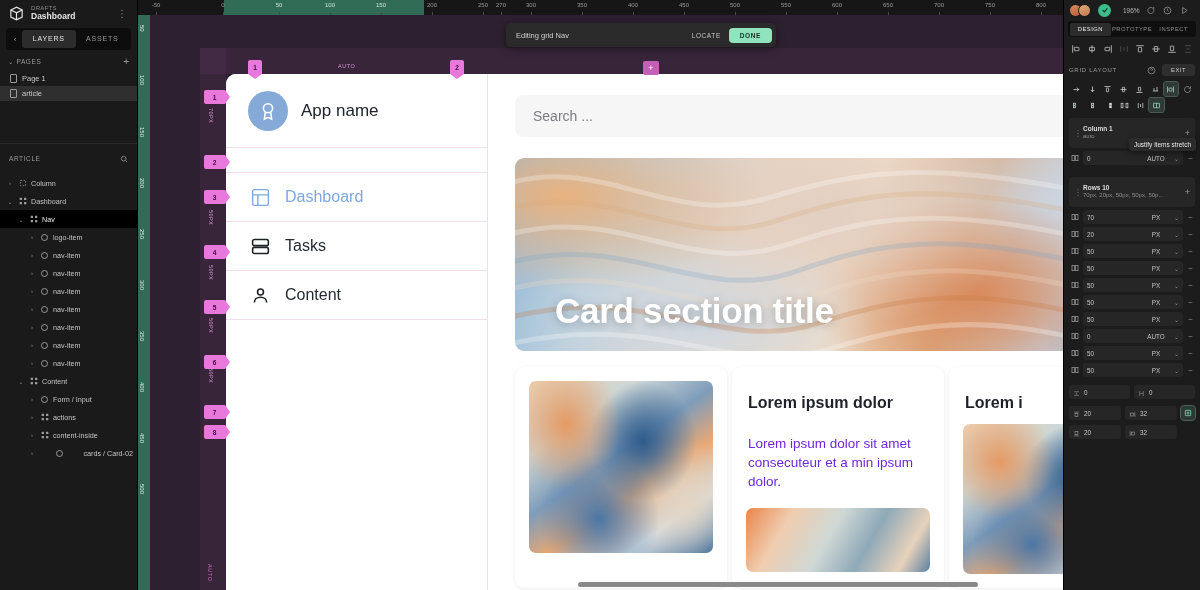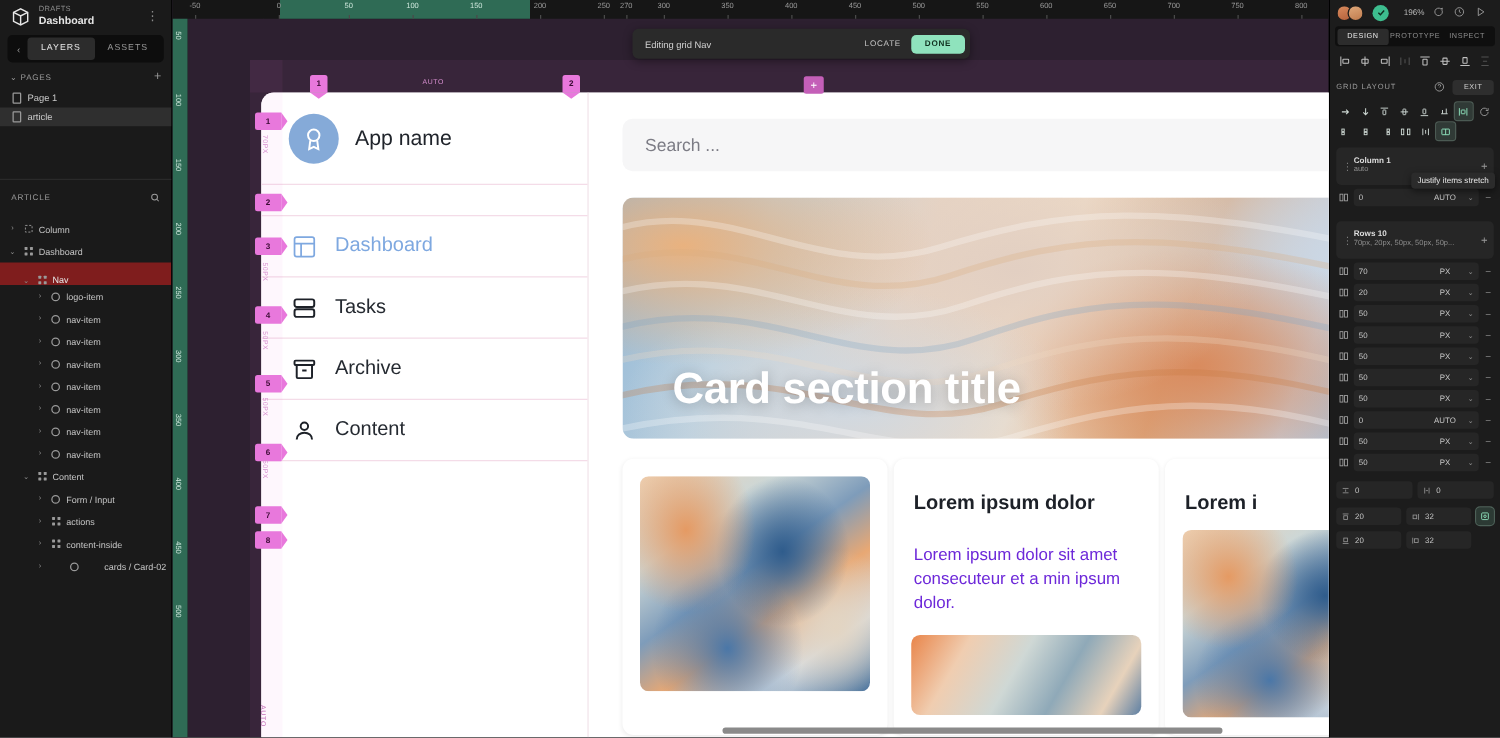--- a/index.html
+++ b/index.html
@@ -43,21 +43,21 @@
   .lp-blank { height: 42px; }
 
   .lp-artrow { display: flex; align-items: center; justify-content: space-between;
                padding: 5px 9px 5px 9px; border-top: 1px solid #2a2a2a; }
   .lp-art-label { font-size: 6.5px; color: #9a9a9a; letter-spacing: .6px;}
   .lp-layers { flex: 1; overflow: hidden; padding-top: 2px; }
   .layer {
     display: flex; align-items: center; gap: 4px; height: 18px;
     font-size: 7.2px; color: #c4c4c4; cursor: pointer; padding-right: 4px;
   }
-  .layer.sel { background: #7f1d1d; color: #e6e6e6; align-items: flex-end; }
+  .layer.sel { background: #000000; color: #e6e6e6; }
   .layer .tw { width: 8px; text-align: center; color: #8d8d8d; font-size: 6px; flex: 0 0 8px; }
   .layer .ic { width: 9px; height: 9px; flex: 0 0 9px; display:flex; align-items:center; justify-content:center;}
   .layer .nm { white-space: nowrap; overflow: hidden; }
   .ico-circle { width: 7px; height: 7px; border: .9px solid #9a9a9a; border-radius: 50%; }
 
   
   .canvas {
     position: absolute; left: 138px; top: 0; width: 925px; height: 590px;
     background: #2d2030; overflow: hidden;
   }
@@ -121,21 +121,21 @@
   .collbl { position: absolute; top: 63px; font-size: 5.5px; color: #d88fd0;
             letter-spacing: .5px; z-index: 20; }
   .addcol { position: absolute; top: 61px; left: 505px; width: 16px; height: 14px;
             background: #c45fb8; border-radius: 2px; color: #fff; font-size: 9px;
             display: flex; align-items: center; justify-content: center; z-index: 21; cursor: pointer;}
   .autolbl-v { position: absolute; left: 69px; bottom: 8px; font-size: 5.5px; color: #c46fb8;
                writing-mode: vertical-rl; letter-spacing: .6px; z-index: 20; }
 
   
   .artboard {
-    position: absolute; left: 71px; top: 74px; width: 920px; height: 516px;
+    position: absolute; left: 88px; top: 74px; width: 920px; height: 516px;
     background: #fff; border-radius: 10px 10px 0 0; overflow: hidden; z-index: 10;
   }
   .ab-nav { position: absolute; left: 0; top: 0; width: 262px; height: 516px;
             background: #fff; border-right: 1px solid #f0dfe8; }
   .nav-logo { height: 74px; display: flex; align-items: center; gap: 13px; padding-left: 22px;
               border-bottom: 1px solid #f4dce8; }
   .badge { width: 40px; height: 40px; border-radius: 50%; background: #85aad8;
            display: flex; align-items: center; justify-content: center; }
   .nav-appname { font-size: 17px; color: #20242b; }
   .nav-gap { height: 25px; border-bottom: 1px solid #f4dce8; }
@@ -480,29 +480,20 @@
         <div class="nav-item">
           <span class="nav-ic">
             <svg width="21" height="21" viewBox="0 0 24 24" fill="none" stroke="#1d2128" stroke-width="1.8">
               <rect x="3" y="4" width="18" height="7" rx="2"></rect>
                 <rect x="3" y="13" width="18" height="7" rx="2"></rect>
             </svg>
           </span>
           <span class="txt">Tasks</span>
         </div>
 
-        <div class="nav-item">
-          <span class="nav-ic">
-            <svg width="21" height="21" viewBox="0 0 24 24" fill="none" stroke="#1d2128" stroke-width="1.8">
-              <rect x="3" y="4" width="18" height="4" rx="1"></rect>
-                <path d="M5 8v11a1 1 0 001 1h12a1 1 0 001-1V8M10 13h4"></path>
-            </svg>
-          </span>
-          <span class="txt">Archive</span>
-        </div>
 
         <div class="nav-item">
           <span class="nav-ic">
             <svg width="21" height="21" viewBox="0 0 24 24" fill="none" stroke="#1d2128" stroke-width="1.8">
               <circle cx="12" cy="8" r="3.4"></circle>
                 <path d="M5 20c0-3.6 3.1-6 7-6s7 2.4 7 6"></path>
             </svg>
           </span>
           <span class="txt">Content</span>
         </div>

